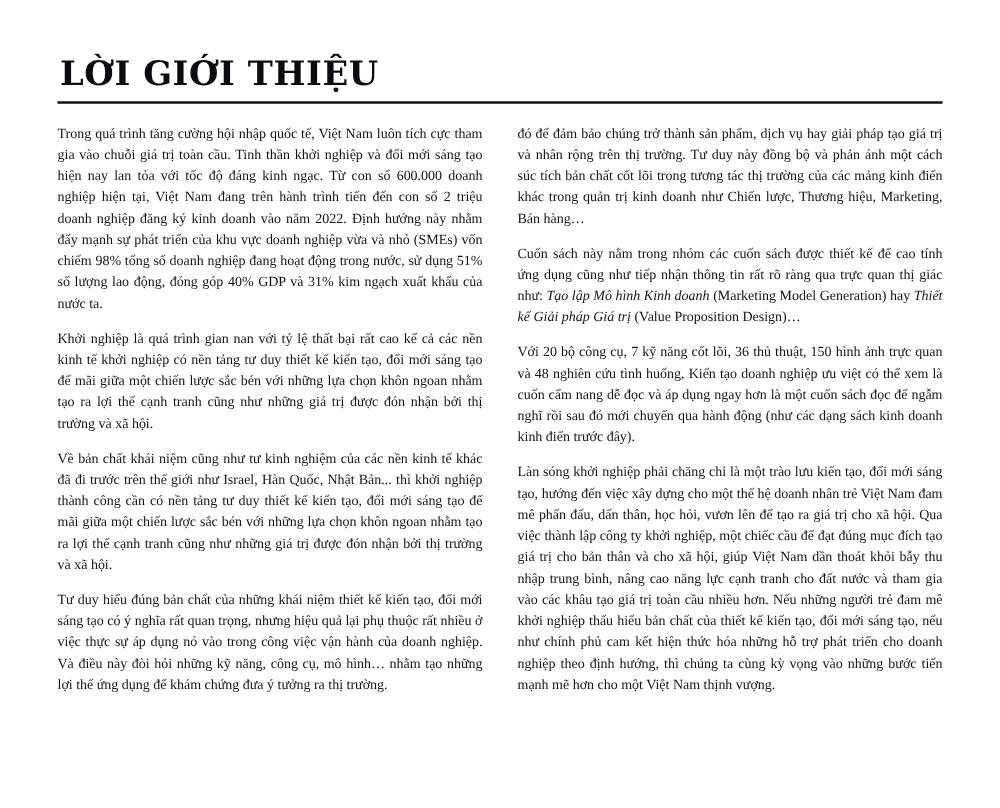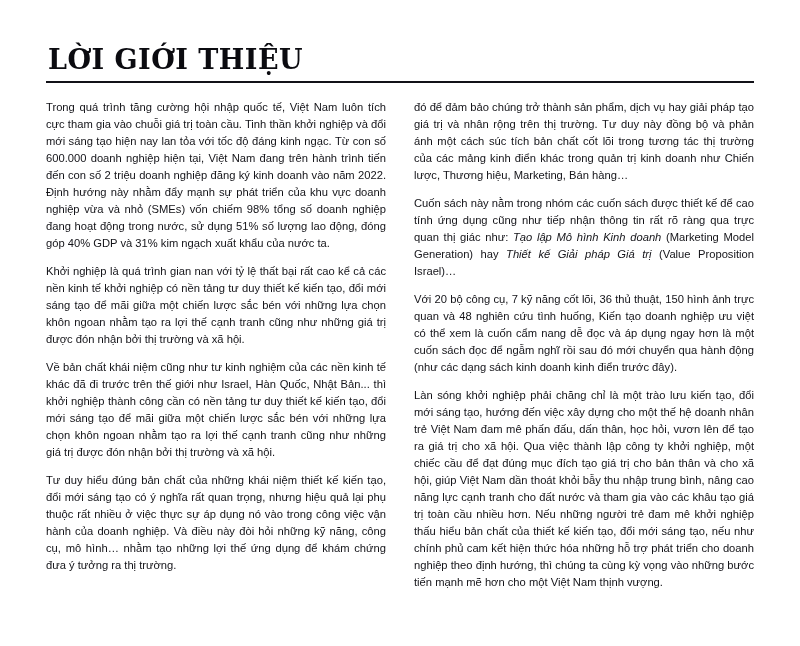--- a/index.html
+++ b/index.html
@@ -42,21 +42,21 @@
   }
   .col {
     width: calc((100% - 28px) / 2);
   }
   p {
     margin: 0 0 11px 0;
     font-size: 11.2px;
     line-height: 1.52;
     text-align: justify;
     color: #131318;
-    font-family: Liberation Sans, sans-serif;
+    font-family: Liberation Serif, serif;
   }
   .it { font-style: italic; }
 </style>
 </head>
 <body>
 
 <div class="page">
 
   <h1 class="title">LỜI GIỚI THIỆU</h1>
   <div class="title-rule"></div>
@@ -66,20 +66,20 @@
     <div class="col">
       <p>Trong quá trình tăng cường hội nhập quốc tế, Việt Nam luôn tích cực tham gia vào chuỗi giá trị toàn cầu. Tinh thần khởi nghiệp và đổi mới sáng tạo hiện nay lan tỏa với tốc độ đáng kinh ngạc. Từ con số 600.000 doanh nghiệp hiện tại, Việt Nam đang trên hành trình tiến đến con số 2 triệu doanh nghiệp đăng ký kinh doanh vào năm 2022. Định hướng này nhằm đẩy mạnh sự phát triển của khu vực doanh nghiệp vừa và nhỏ (SMEs) vốn chiếm 98% tổng số doanh nghiệp đang hoạt động trong nước, sử dụng 51% số lượng lao động, đóng góp 40% GDP và 31% kim ngạch xuất khẩu của nước ta.</p>
       <p>Khởi nghiệp là quá trình gian nan với tỷ lệ thất bại rất cao kể cả các nền kinh tế khởi nghiệp có nền tảng tư duy thiết kế kiến tạo, đổi mới sáng tạo để mãi giữa một chiến lược sắc bén với những lựa chọn khôn ngoan nhằm tạo ra lợi thế cạnh tranh cũng như những giá trị được đón nhận bởi thị trường và xã hội.</p>
       <p>Về bản chất khái niệm cũng như tư kinh nghiệm của các nền kinh tế khác đã đi trước trên thế giới như Israel, Hàn Quốc, Nhật Bản... thì khởi nghiệp thành công cần có nền tảng tư duy thiết kế kiến tạo, đổi mới sáng tạo để mãi giữa một chiến lược sắc bén với những lựa chọn khôn ngoan nhằm tạo ra lợi thế cạnh tranh cũng như những giá trị được đón nhận bởi thị trường và xã hội.</p>
       <p>Tư duy hiểu đúng bản chất của những khái niệm thiết kế kiến tạo, đổi mới sáng tạo có ý nghĩa rất quan trọng, nhưng hiệu quả lại phụ thuộc rất nhiều ở việc thực sự áp dụng nó vào trong công việc vận hành của doanh nghiệp. Và điều này đòi hỏi những kỹ năng, công cụ, mô hình… nhằm tạo những lợi thế ứng dụng để khám chứng đưa ý tưởng ra thị trường.</p>
 
     </div>
 
     <div class="col">
       <p>đó để đảm bảo chúng trở thành sản phẩm, dịch vụ hay giải pháp tạo giá trị và nhân rộng trên thị trường. Tư duy này đồng bộ và phản ánh một cách súc tích bản chất cốt lõi trong tương tác thị trường của các mảng kinh điển khác trong quản trị kinh doanh như Chiến lược, Thương hiệu, Marketing, Bán hàng…</p>
-      <p><span>Cuốn sách này nằm trong nhóm các cuốn sách được thiết kế để cao tính ứng dụng cũng như tiếp nhận thông tin rất rõ ràng qua trực quan thị giác như: </span><span class="it">Tạo lập Mô hình Kinh doanh</span><span> (Marketing Model Generation) hay </span><span class="it">Thiết kế Giải pháp Giá trị</span><span> (Value Proposition Israel)…</span></p>
+      <p><span>Cuốn sách này nằm trong nhóm các cuốn sách được thiết kế để cao tính ứng dụng cũng như tiếp nhận thông tin rất rõ ràng qua trực quan thị giác như: </span><span class="it">Tạo lập Mô hình Kinh doanh</span><span> (Marketing Model Generation) hay </span><span class="it">Thiết kế Giải pháp Giá trị</span><span> (Value Proposition Design)…</span></p>
       <p>Với 20 bộ công cụ, 7 kỹ năng cốt lõi, 36 thủ thuật, 150 hình ảnh trực quan và 48 nghiên cứu tình huống, Kiến tạo doanh nghiệp ưu việt có thể xem là cuốn cẩm nang dễ đọc và áp dụng ngay hơn là một cuốn sách đọc để ngẫm nghĩ rồi sau đó mới chuyển qua hành động (như các dạng sách kinh doanh kinh điển trước đây).</p>
       <p>Làn sóng khởi nghiệp phải chăng chỉ là một trào lưu kiến tạo, đổi mới sáng tạo, hướng đến việc xây dựng cho một thế hệ doanh nhân trẻ Việt Nam đam mê phấn đấu, dấn thân, học hỏi, vươn lên để tạo ra giá trị cho xã hội. Qua việc thành lập công ty khởi nghiệp, một chiếc cầu để đạt đúng mục đích tạo giá trị cho bản thân và cho xã hội, giúp Việt Nam dần thoát khỏi bẫy thu nhập trung bình, nâng cao năng lực cạnh tranh cho đất nước và tham gia vào các khâu tạo giá trị toàn cầu nhiều hơn. Nếu những người trẻ đam mê khởi nghiệp thấu hiểu bản chất của thiết kế kiến tạo, đổi mới sáng tạo, nếu như chính phủ cam kết hiện thức hóa những hỗ trợ phát triển cho doanh nghiệp theo định hướng, thì chúng ta cùng kỳ vọng vào những bước tiến mạnh mẽ hơn cho một Việt Nam thịnh vượng.</p>
 
     </div>
 
   </div>
 </div>
 
 </body></html>

